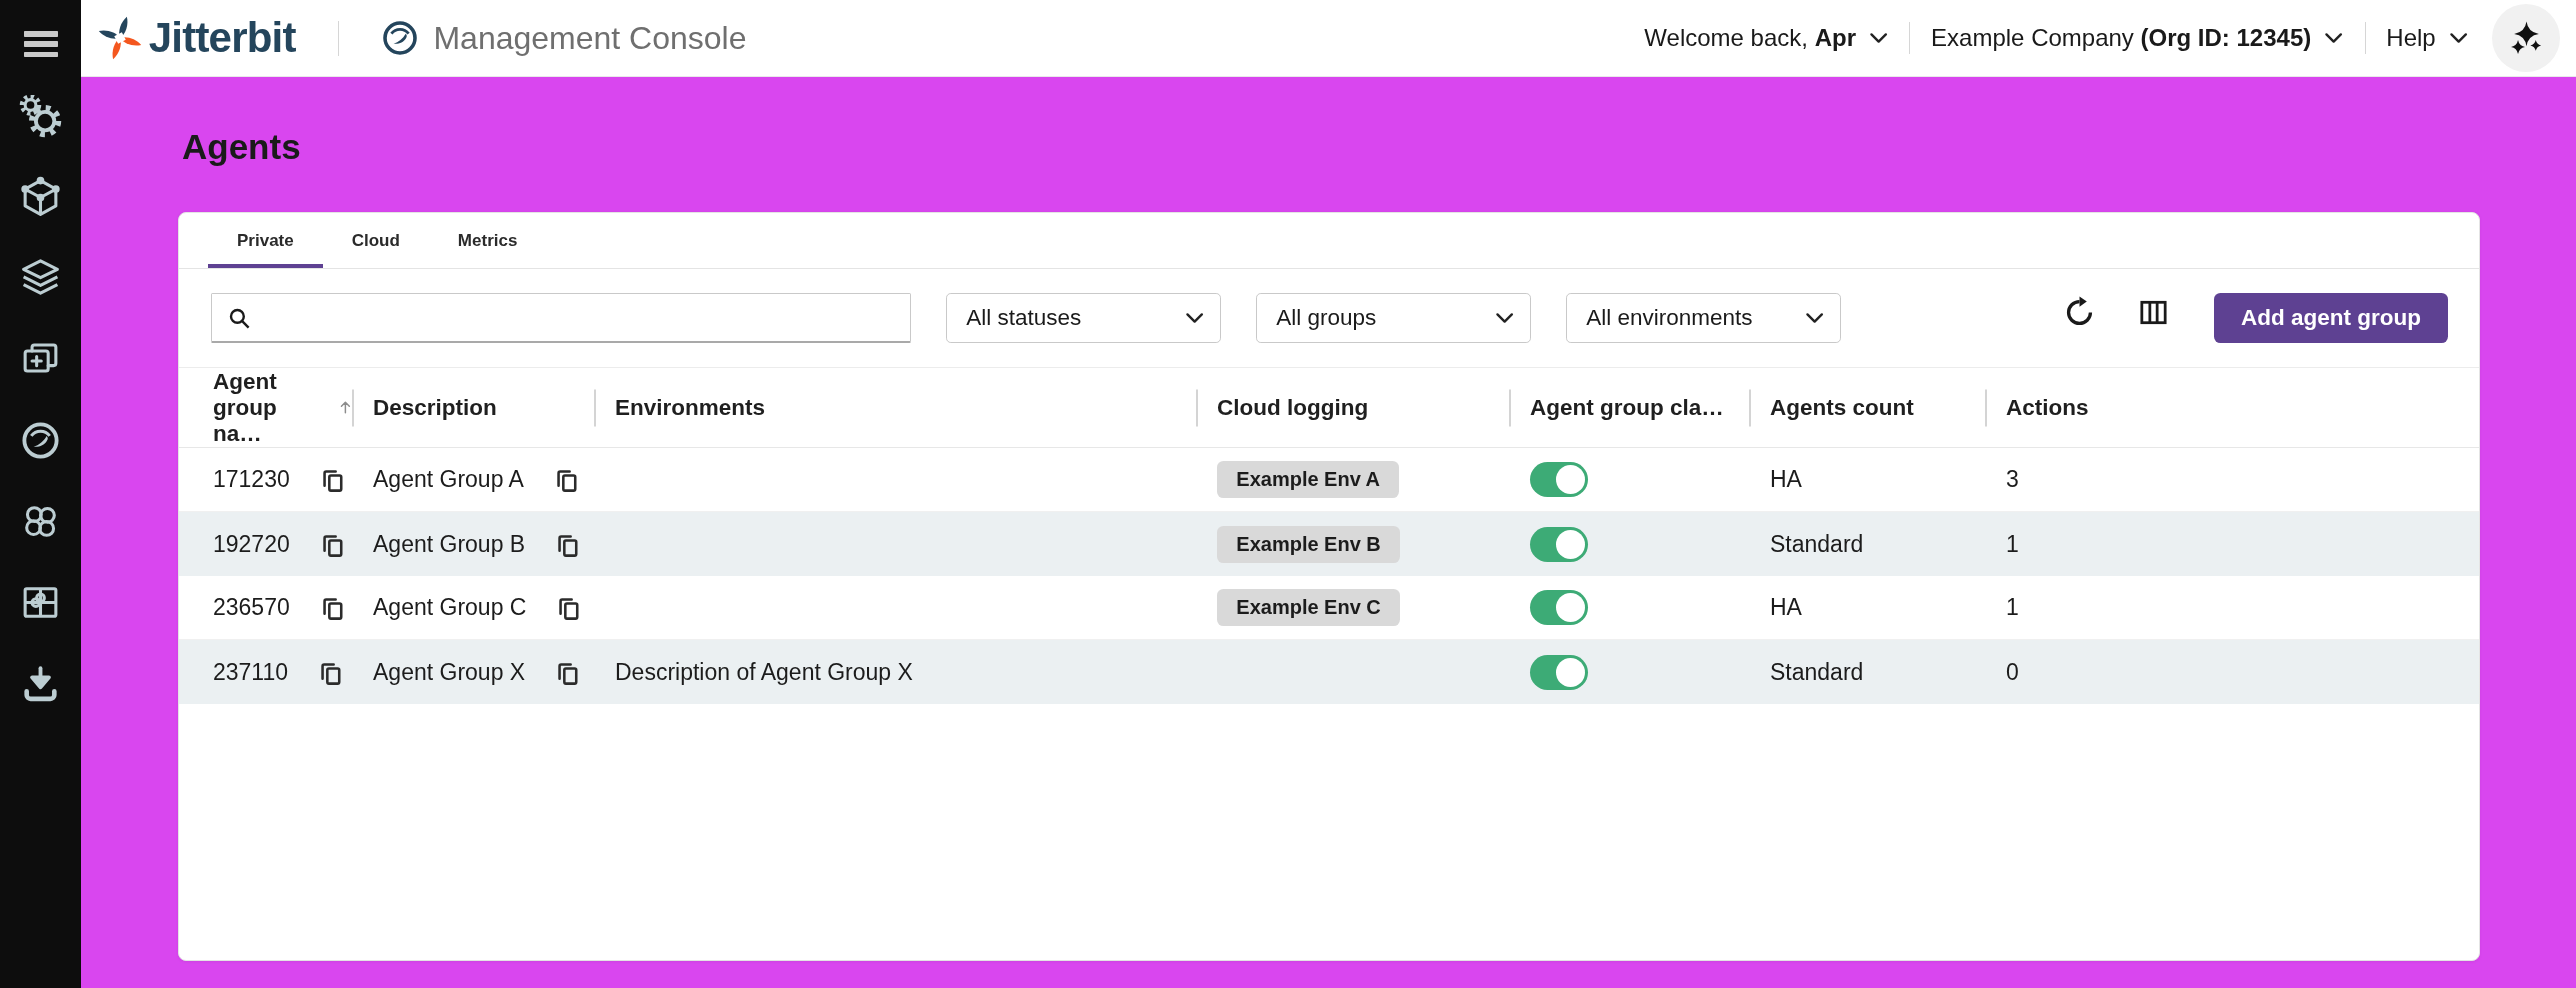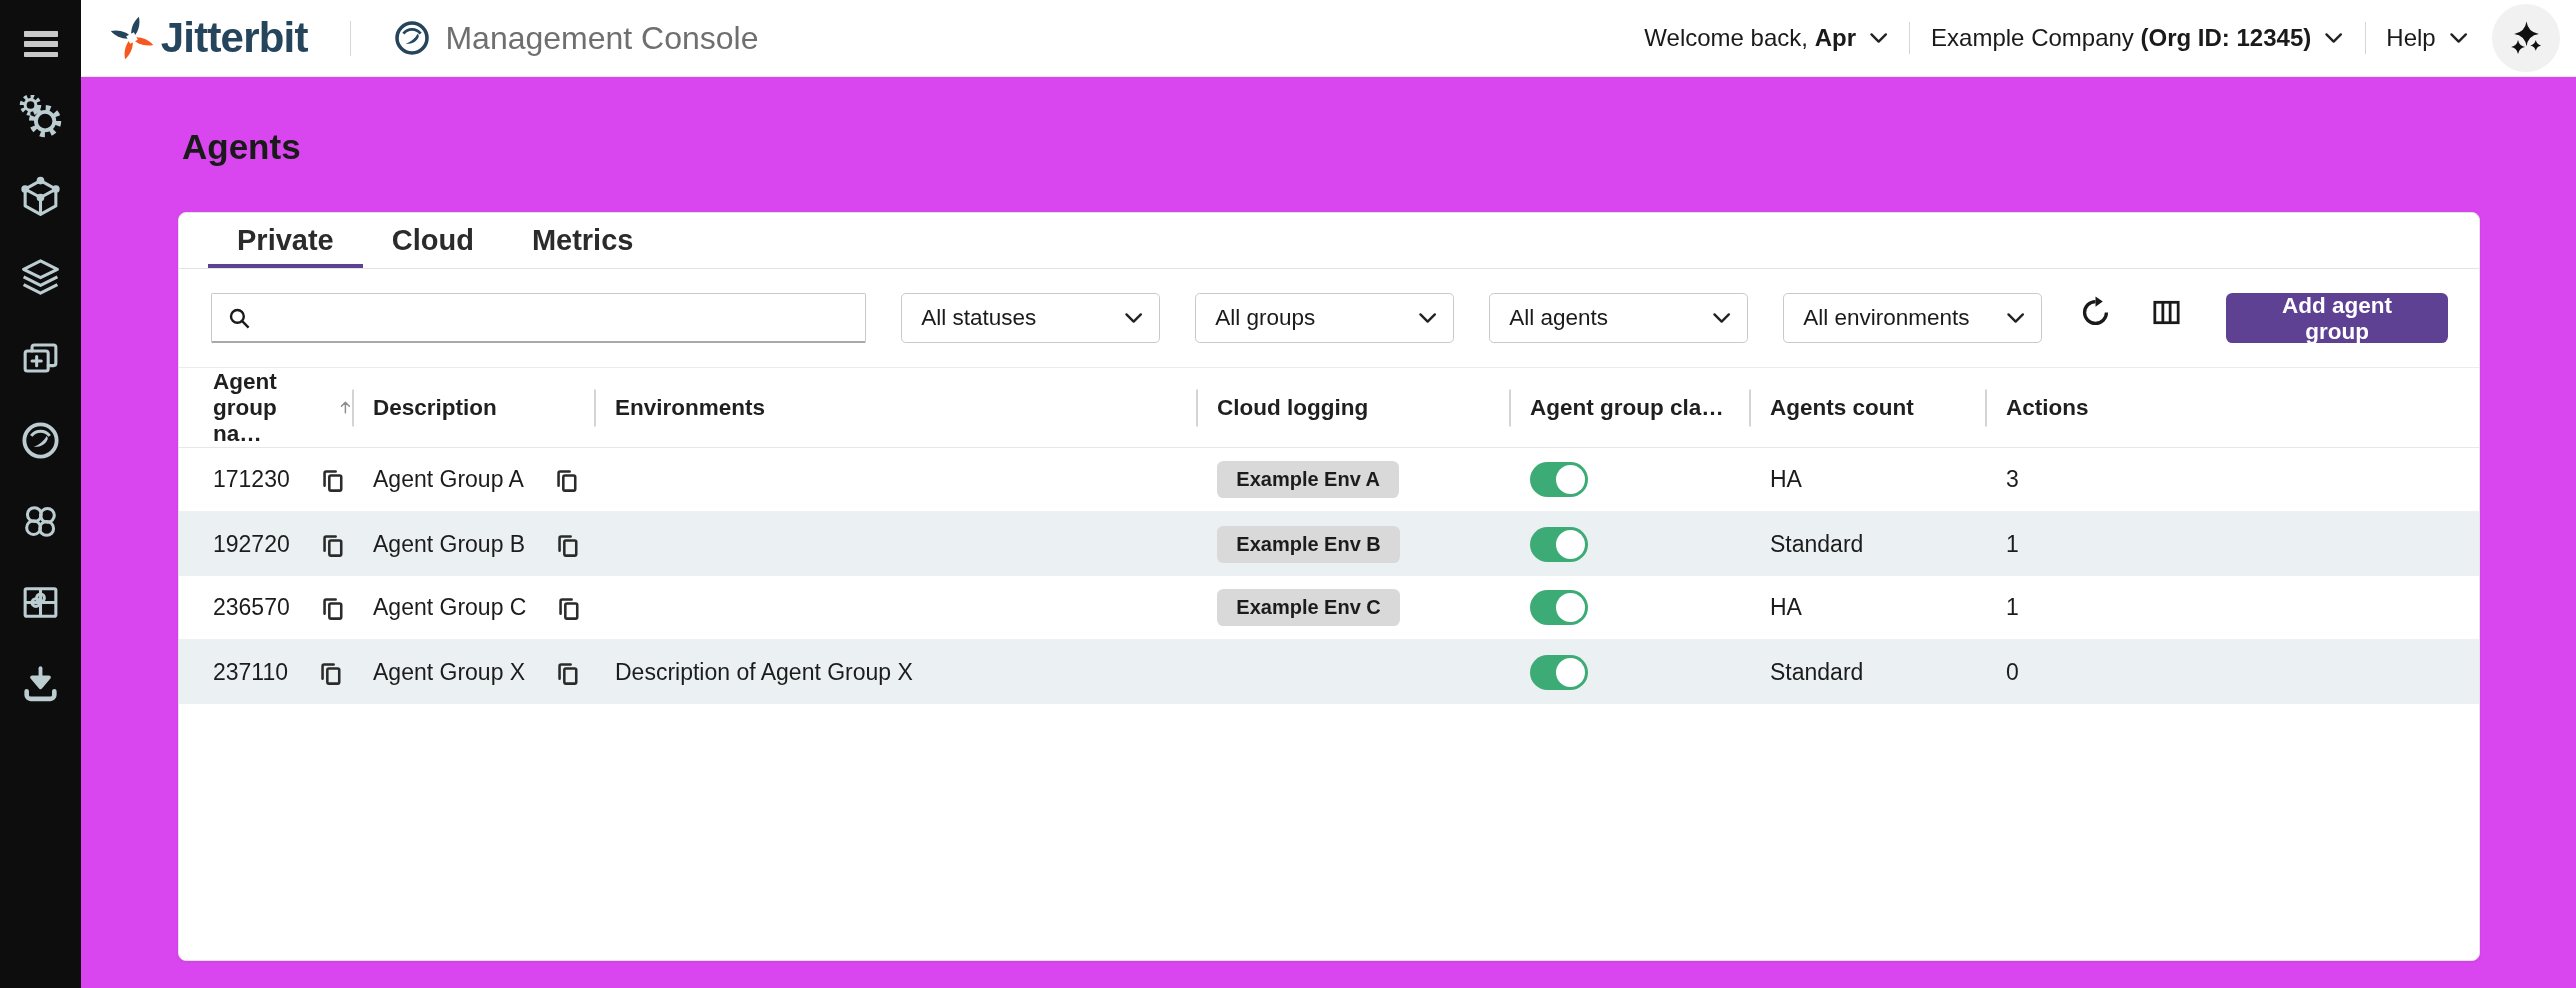--- a/index.html
+++ b/index.html
@@ -12,21 +12,21 @@
 
   
   .sidebar{position:absolute; left:0; top:0; width:81px; height:989px; background:var(--sbbg); z-index:5; display:flex; flex-direction:column; align-items:center;}
   .hamburger{margin-top:31px; background:none; border:none; cursor:pointer; display:flex; flex-direction:column; gap:4.8px;}
   .hamburger span{display:block; width:34px; height:5.6px; background:#c9c9c9; border-radius:0.8px;}
   .side-nav{display:flex; flex-direction:column; align-items:center; gap:36px; margin-top:37px;}
   .side-btn{background:none; border:none; cursor:pointer; width:45px; height:45px; display:flex; align-items:center; justify-content:center; color:var(--sbicon);}
   .side-btn svg{width:43px; height:43px;}
 
   
-  .app-header{position:absolute; left:81px; top:0; right:0; height:77px; background:#fff; border-bottom:0.8px solid #e9e9e9; display:flex; align-items:center; padding:0 16px 0 27px; z-index:4;}
+  .app-header{position:absolute; left:69px; top:0; right:0; height:77px; background:#fff; border-bottom:0.8px solid #e9e9e9; display:flex; align-items:center; padding:0 16px 0 27px; z-index:4;}
   .brand-star{width:48px; height:48px; margin-right:4.8px;}
   .brand-name{font-size:42px; font-weight:800; color:var(--navy); letter-spacing:-0.8px;}
   .hdiv{width:0.8px; height:35px; background:#d6d6d6; margin:0 42px;}
   .console-wrap{display:flex; align-items:center; gap:13px;}
   .console-gauge{width:40px; height:40px; color:var(--navy);}
   .console-label{font-size:32px; color:#6f6f6f;}
   .h-right{margin-left:auto; display:flex; align-items:center;}
   .h-item{display:flex; align-items:center; gap:13px; font-size:24px; color:#1a1a1a; background:none; border:none; cursor:pointer; font-family:inherit;}
   .h-item b{font-weight:700;}
   .hdiv2{width:0.8px; height:32px; background:#d6d6d6; margin:0 21px;}
@@ -34,21 +34,21 @@
   .ai-btn{width:68px; height:68px; border-radius:50%; background:#f1f1f1; border:none; cursor:pointer; margin-left:24px; display:flex; align-items:center; justify-content:center;}
   .ai-btn svg{width:37px; height:37px;}
 
   
   .main{position:absolute; left:81px; top:77px; right:0; bottom:0; background:#d946ef; padding:0 97px;}
   .page-title{font-size:35px; font-weight:700; color:#1a1a1a; margin:50px 0 0 4px;}
   .card{margin-top:45px; width:2302px; height:749px; background:#fff; border:0.8px solid #e4e4e4; border-radius:8px; box-shadow:0 0.8px 3.2px rgba(0,0,0,.06); overflow:hidden;}
 
   
   .tabs{height:56px; border-bottom:0.8px solid #e4e4e4; display:flex; padding-left:29px;}
-  .tab{position:relative; display:flex; align-items:center; padding:0 29px; font-size:29px; font-weight:700; color:#2b2b2b; background:none; border:none; cursor:pointer; font-family:inherit;}
+  .tab{position:relative; display:flex; align-items:center; padding:0 29px; font-size:17px; font-weight:700; color:#2b2b2b; background:none; border:none; cursor:pointer; font-family:inherit;}
   .tab.active::after{content:''; position:absolute; left:0; right:0; bottom:0; height:4px; background:var(--accent);}
 
   
   .filters{display:flex; align-items:flex-start; padding:24px 31px 24px 32px; gap:35px;}
   .search-box{width:700px; height:50px; border:0.8px solid #c9c9c9; border-bottom:2.4px solid #a9a9a9; border-radius:1.6px; display:flex; align-items:center; padding:0 14.5px; background:#fff;}
   .search-box svg{width:24px; height:24px; stroke:#1a1a1a; stroke-width:3; fill:none; flex:none;}
   .search-box input{border:none; outline:none; flex:1; font-size:22.5px; margin-left:11.3px; font-family:inherit; background:transparent;}
   .select{height:50px; width:275px; border:0.8px solid #c9c9c9; border-radius:4.8px; background:#fff; display:flex; align-items:center; justify-content:space-between; padding:0 16px 0 19.3px; font-size:22.5px; color:#1a1a1a; cursor:pointer; font-family:inherit;}
   .icon-btn{background:none; border:none; cursor:pointer; width:39px; height:39px; display:flex; align-items:center; justify-content:center; color:#1a1a1a;}
   .icon-btn svg{width:35px; height:35px;}
@@ -225,26 +225,20 @@
             <path d="M3 3 L12 12 L21 3"></path>
           </svg>
       </button>
       <button class="select">
         <span>All groups</span>
         <svg class="chev" viewBox="0 0 24 15">
             <path d="M3 3 L12 12 L21 3"></path>
           </svg>
       </button>
       <button class="select">
-        <span>All agents</span>
-        <svg class="chev" viewBox="0 0 24 15">
-            <path d="M3 3 L12 12 L21 3"></path>
-          </svg>
-      </button>
-      <button class="select">
         <span>All environments</span>
         <svg class="chev" viewBox="0 0 24 15">
             <path d="M3 3 L12 12 L21 3"></path>
           </svg>
       </button>
       <button class="icon-btn first">
         <svg viewBox="0 0 48 48" fill="none" stroke="currentColor" stroke-width="4.5">
           <path d="M24 9 a15 15 0 1 0 15 15"></path>
           <path d="M24 2 l10 7 -10 7 z" fill="currentColor" stroke="none"></path>
         </svg>

